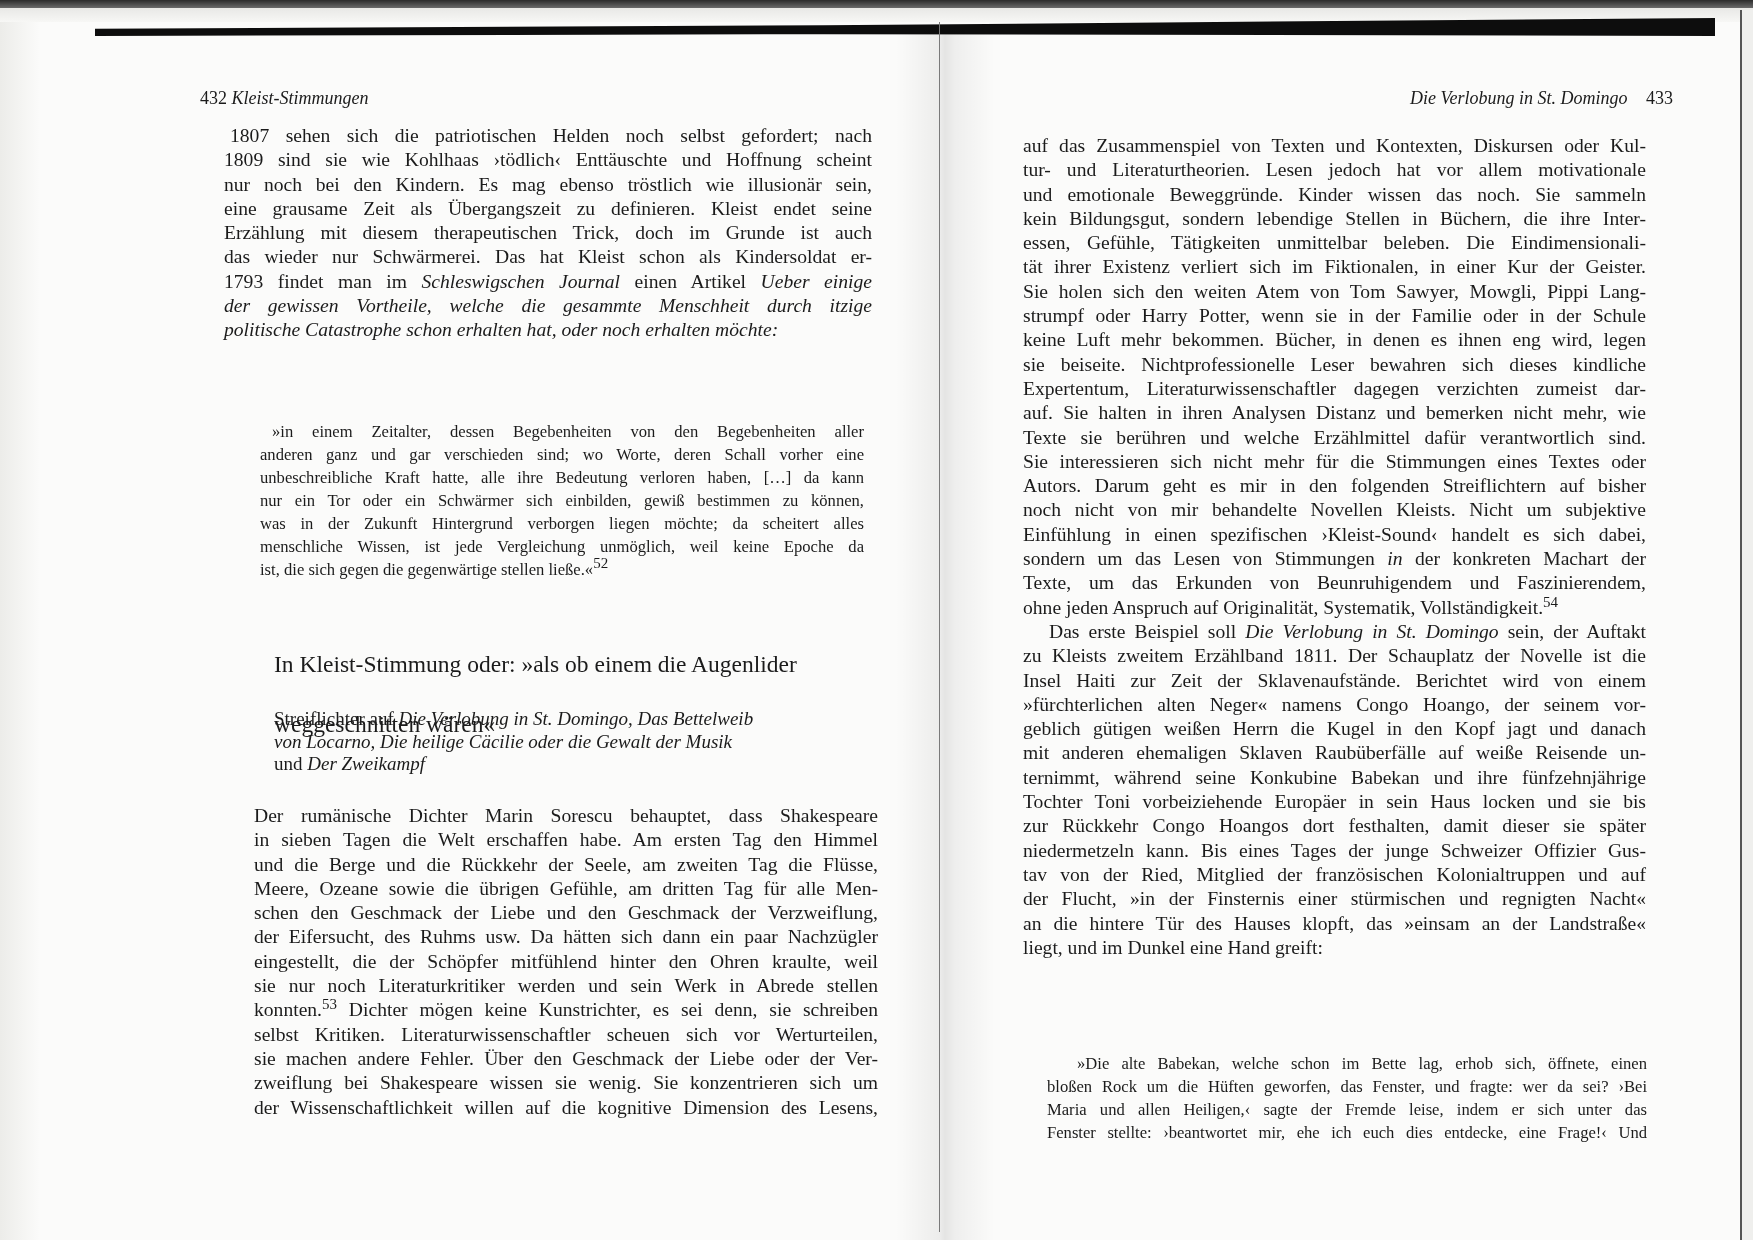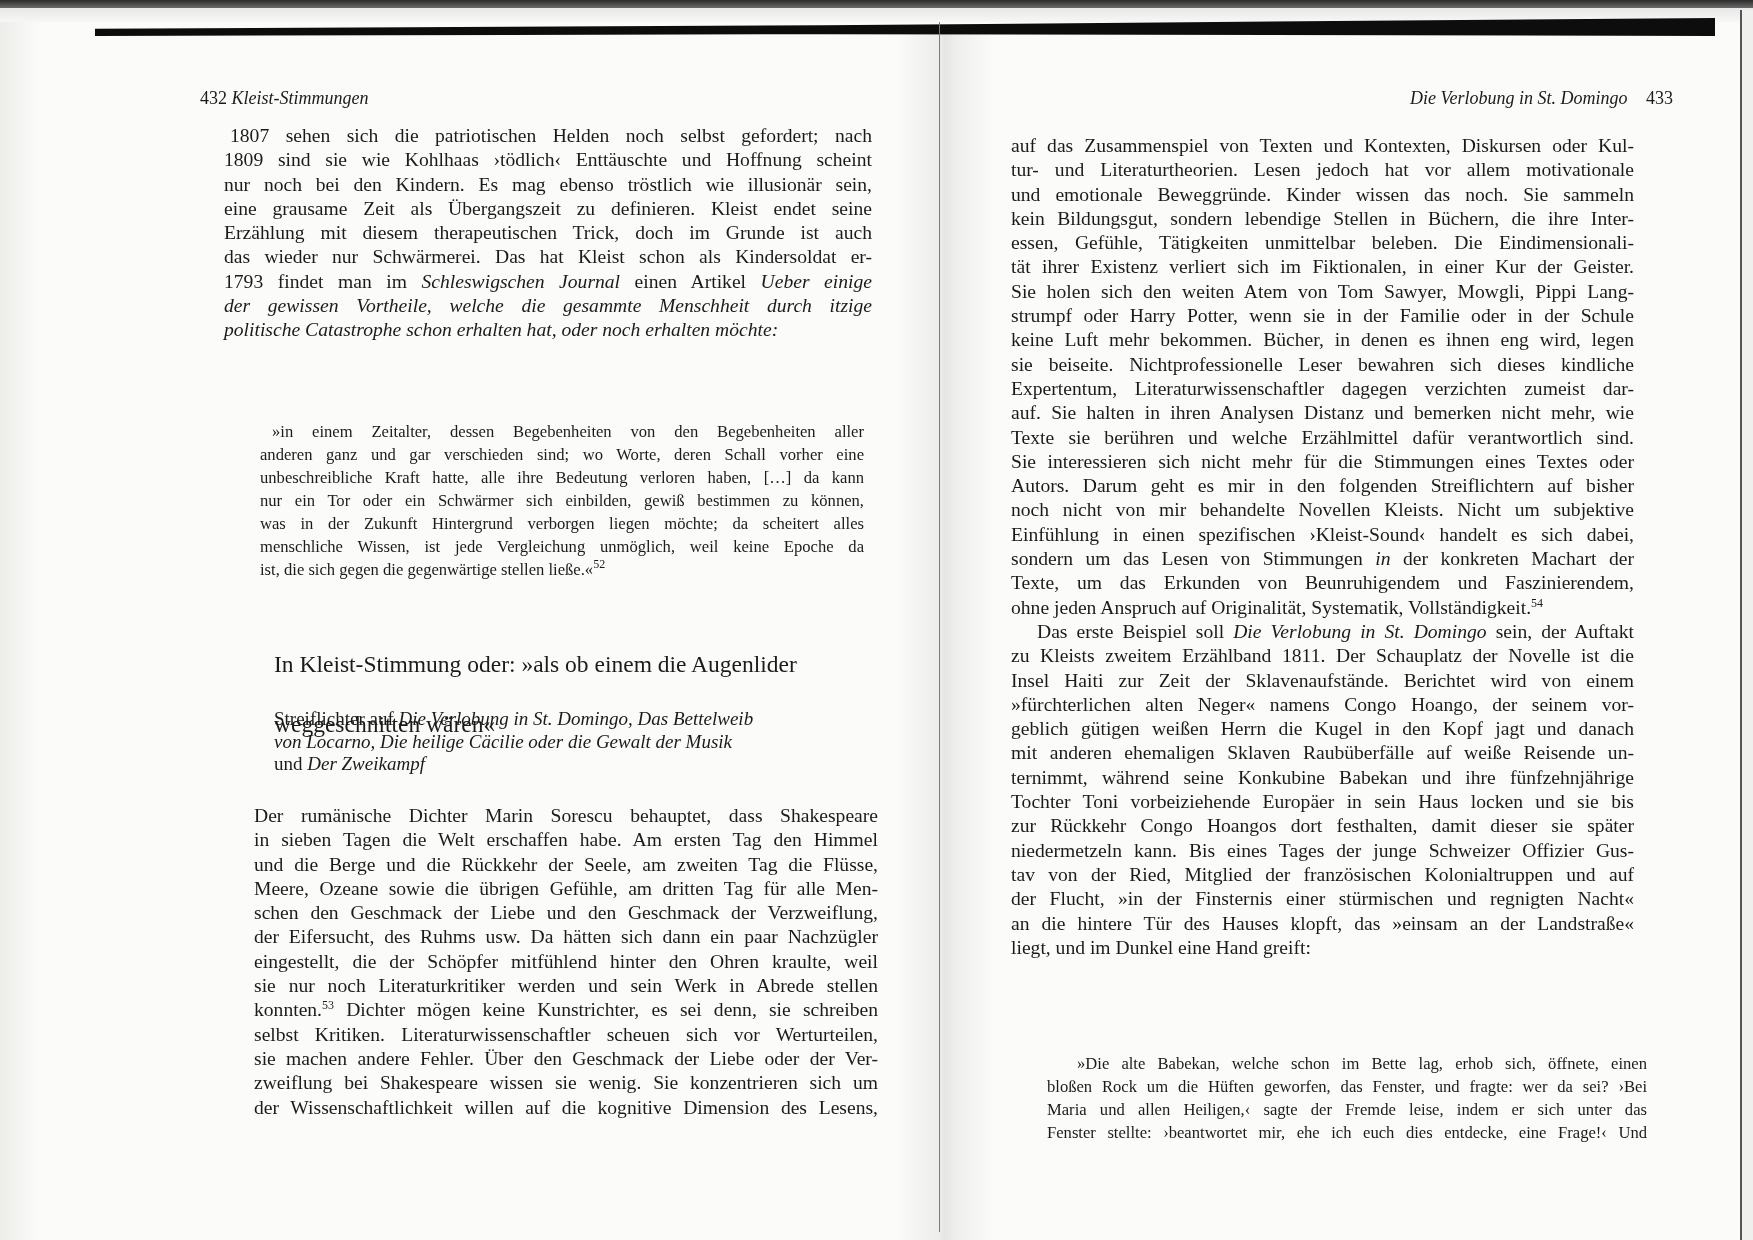--- a/index.html
+++ b/index.html
@@ -57,21 +57,21 @@
   .page-left .running-head .pnum { }
   .page-right .running-head .pnum { margin-left: 14px; }
 
   .body-text {
     position: absolute; font-size: 19.6px; line-height: 24.3px;
     text-align: justify; text-align-last: auto;
   }
   .line { display: block; white-space: nowrap; text-align-last: justify; }
   .line.last { text-align-last: left; }
   .it { font-style: italic; }
-  sup { font-size: 12px; line-height: 0; vertical-align: 7px; }
+  sup { font-size: 15px; line-height: 0; vertical-align: 7px; }
 
   .quote {
     position: absolute; font-size: 16.6px; line-height: 23px;
   }
 
   .heading {
     position: absolute; font-size: 23.5px; line-height: 28px;
   }
   .subheading {
     position: absolute; font-size: 19px; line-height: 22.5px;
@@ -144,21 +144,21 @@
     <span class="line">der Wissenschaftlichkeit willen auf die kognitive Dimension des Lesens,</span>
   </div>
 </div>
 
 <div class="page page-right">
   <div class="running-head">
     <span class="rtitle">Die Verlobung in St. Domingo</span>
     <span class="pnum">433</span>
   </div>
 
-  <div class="body-text" style="left:8px; top:134px; width:623px;">
+  <div class="body-text" style="left:20px; top:134px; width:623px;">
     <span class="line">auf das Zusammenspiel von Texten und Kontexten, Diskursen oder Kul-</span>
     <span class="line">tur- und Literaturtheorien. Lesen jedoch hat vor allem motivationale</span>
     <span class="line">und emotionale Beweggründe. Kinder wissen das noch. Sie sammeln</span>
     <span class="line">kein Bildungsgut, sondern lebendige Stellen in Büchern, die ihre Inter-</span>
     <span class="line">essen, Gefühle, Tätigkeiten unmittelbar beleben. Die Eindimensionali-</span>
     <span class="line">tät ihrer Existenz verliert sich im Fiktionalen, in einer Kur der Geister.</span>
     <span class="line">Sie holen sich den weiten Atem von Tom Sawyer, Mowgli, Pippi Lang-</span>
     <span class="line">strumpf oder Harry Potter, wenn sie in der Familie oder in der Schule</span>
     <span class="line">keine Luft mehr bekommen. Bücher, in denen es ihnen eng wird, legen</span>
     <span class="line">sie beiseite. Nichtprofessionelle Leser bewahren sich dieses kindliche</span>

